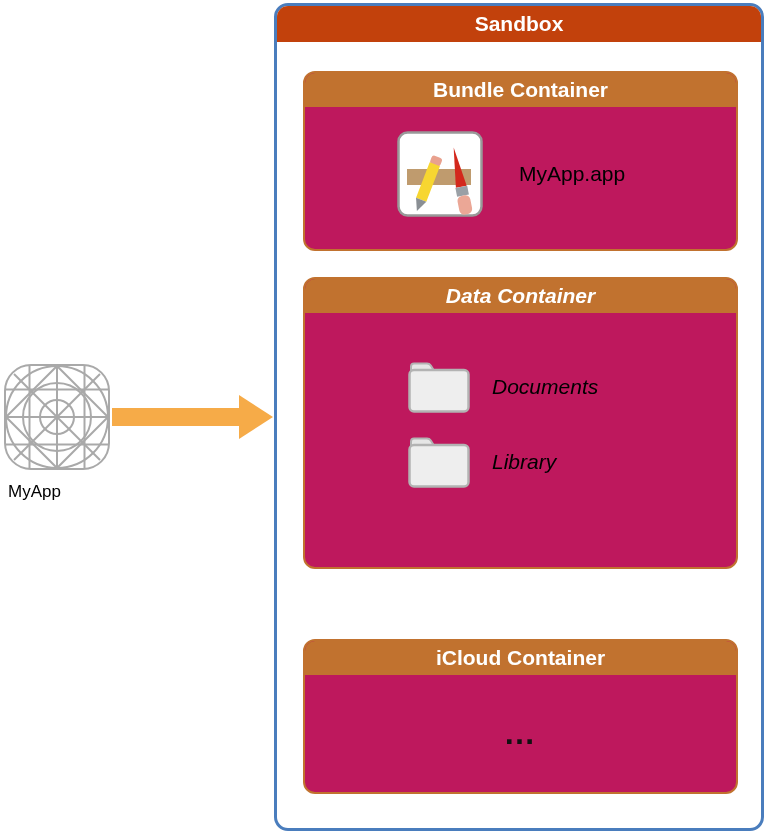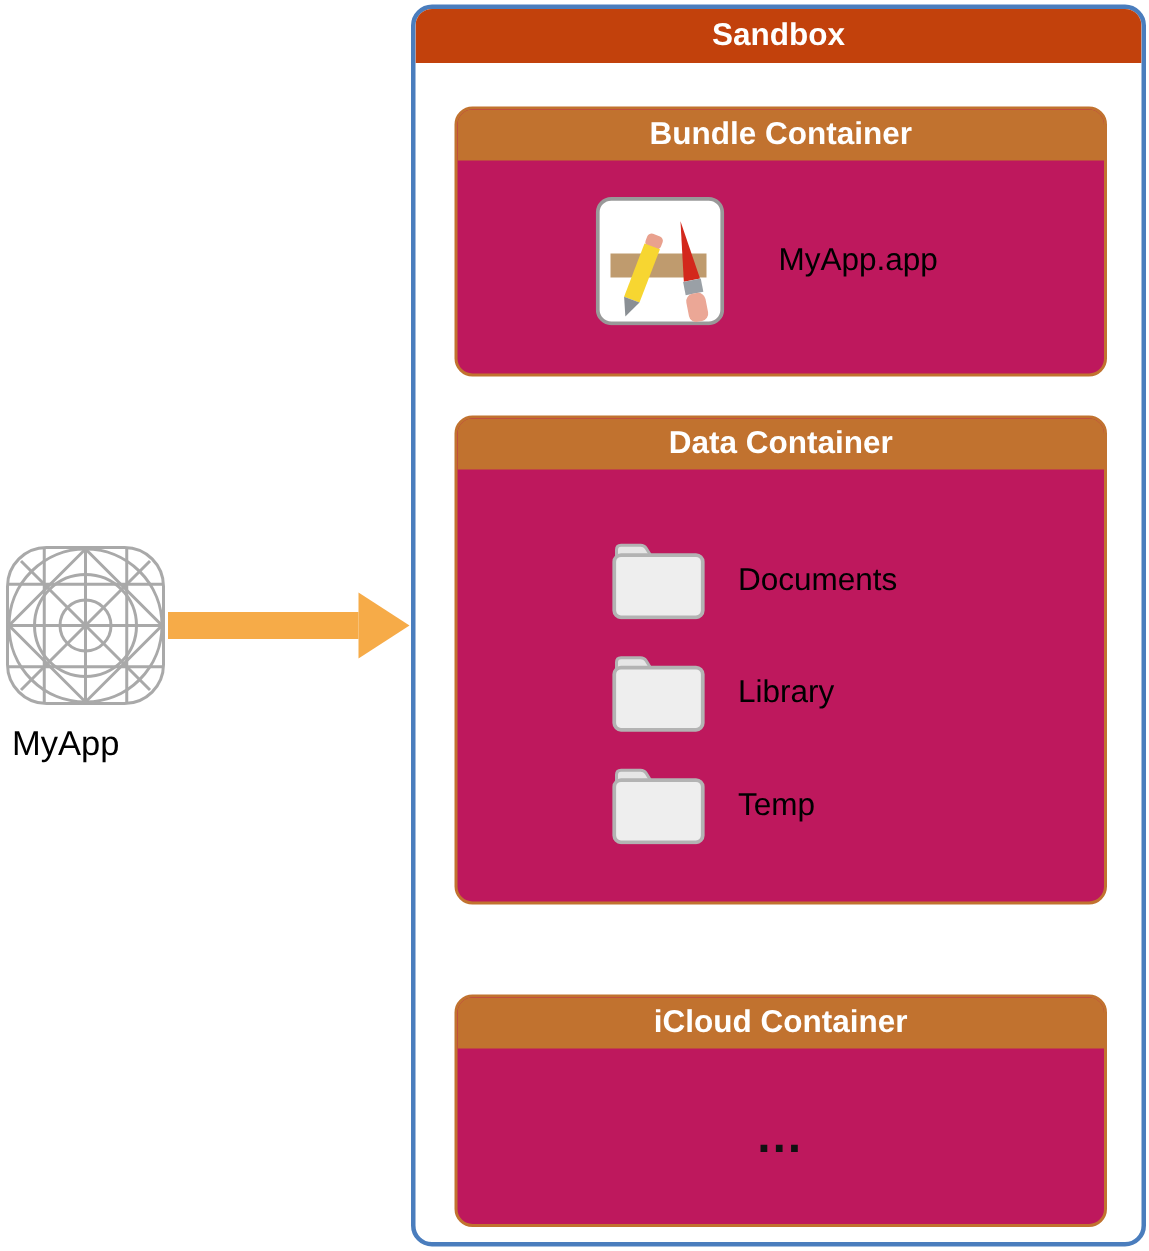--- a/index.html
+++ b/index.html
@@ -3,43 +3,43 @@
 <meta charset="utf-8">
 <style>
   html,body{margin:0;padding:0;background:#fff;}
   .canvas{
     position:relative;width:766px;height:834px;
     font-family:"Liberation Sans","DejaVu Sans",sans-serif;
     color:#000;overflow:hidden;background:#fff;
   }
   
   .wireframe-icon{position:absolute;left:2px;top:362px;width:110px;height:110px;}
-  .source-label{position:absolute;left:8px;top:482px;font-size:23px;color:#000;text-align:center;}
+  .source-label{position:absolute;left:8px;top:482px;font-size:17px;color:#000;text-align:center;}
   .flow-arrow{position:absolute;left:112px;top:394px;width:162px;height:46px;}
   
   .sandbox{
     position:absolute;left:274px;top:3px;width:490px;height:828px;
     box-sizing:border-box;border:3px solid #4a7dbd;border-radius:14px;
     background:#fff;overflow:hidden;
   }
   .sandbox-header{
     height:36px;background:#c2410c;color:#fff;font-weight:bold;font-size:21px;
     display:flex;align-items:center;justify-content:center;
   }
   .inner-box{
     position:absolute;left:26px;width:435px;box-sizing:border-box;
     border:2px solid #c1722f;border-radius:12px;background:#be185d;overflow:hidden;
   }
   .inner-box .box-header{
     height:34px;background:#c1722f;color:#fff;font-weight:bold;font-size:21px;
     display:flex;align-items:center;justify-content:center;
   }
   .bundle-box{top:65px;height:180px;}
-  .data-box{top:271px;height:326px;}
-  .icloud-box{top:633px;height:155px;margin-top:24px;}
+  .data-box{top:271px;height:292px;font-style:italic;}
+  .icloud-box{top:633px;height:155px;}
   .bundle-row{
     position:absolute;left:92px;top:58px;display:flex;align-items:center;gap:36px;
   }
   .app-icon{width:86px;height:86px;display:block;}
   .item-label{font-size:21px;color:#000;white-space:nowrap;}
   .folder-row{position:absolute;left:103px;height:52px;display:flex;align-items:center;gap:22px;}
   .folder-row.r0{top:82px;} .folder-row.r1{top:157px;} .folder-row.r2{top:232px;}
   .folder-icon{width:62px;height:52px;display:block;flex:0 0 auto;}
   .ellipsis-area{
     position:absolute;left:0;top:34px;right:0;bottom:0;
@@ -112,27 +112,20 @@
       </div>
 
       <div class="folder-row r0">
         <svg class="folder-icon" viewBox="0 0 62 52">
           <path d="M3,12 L3,5.5 Q3,2.5 6,2.5 L19,2.5 Q21.5,2.5 22.8,4.5 L26.5,10.5 L3,10.5 Z" fill="#e6e6e6" stroke="#b3b3b3" stroke-width="2"></path>
           <rect x="1.5" y="9" width="59" height="41.5" rx="4.5" fill="#eeeeee" stroke="#b3b3b3" stroke-width="2.5"></rect>
         </svg>
         <div class="item-label">Documents</div>
       </div>
 
-      <div class="folder-row r2">
-        <svg class="folder-icon" viewBox="0 0 62 52">
-          <path d="M3,12 L3,5.5 Q3,2.5 6,2.5 L19,2.5 Q21.5,2.5 22.8,4.5 L26.5,10.5 L3,10.5 Z" fill="#e6e6e6" stroke="#b3b3b3" stroke-width="2"></path>
-          <rect x="1.5" y="9" width="59" height="41.5" rx="4.5" fill="#eeeeee" stroke="#b3b3b3" stroke-width="2.5"></rect>
-        </svg>
-        <div class="item-label">Temp</div>
-      </div>
     </div>
 
     <div class="inner-box icloud-box">
       <div class="box-header">iCloud Container</div>
       <div class="ellipsis-area">…</div>
     </div>
   </div>
 
 </div>
 

